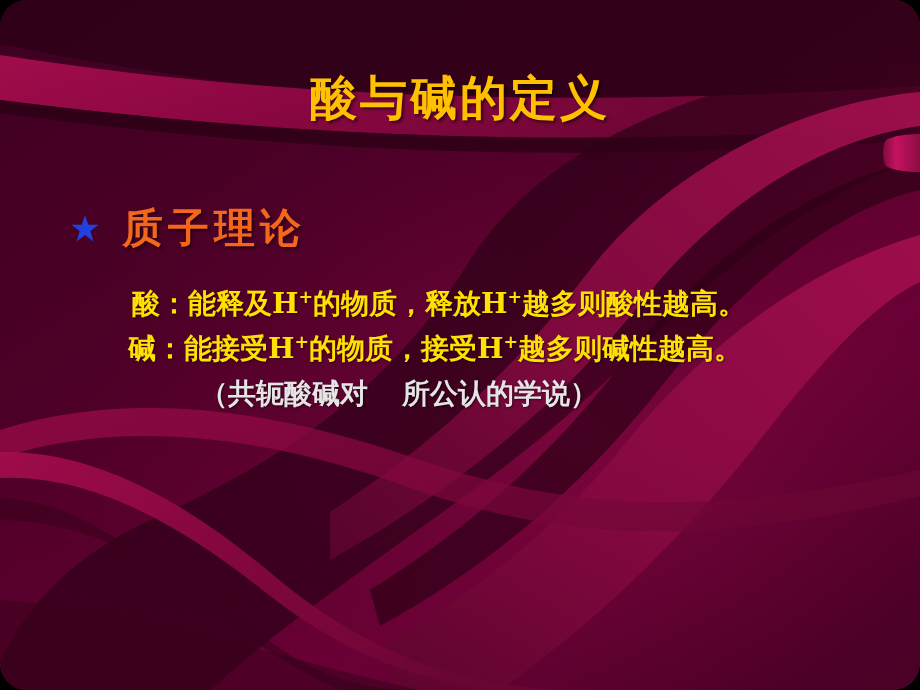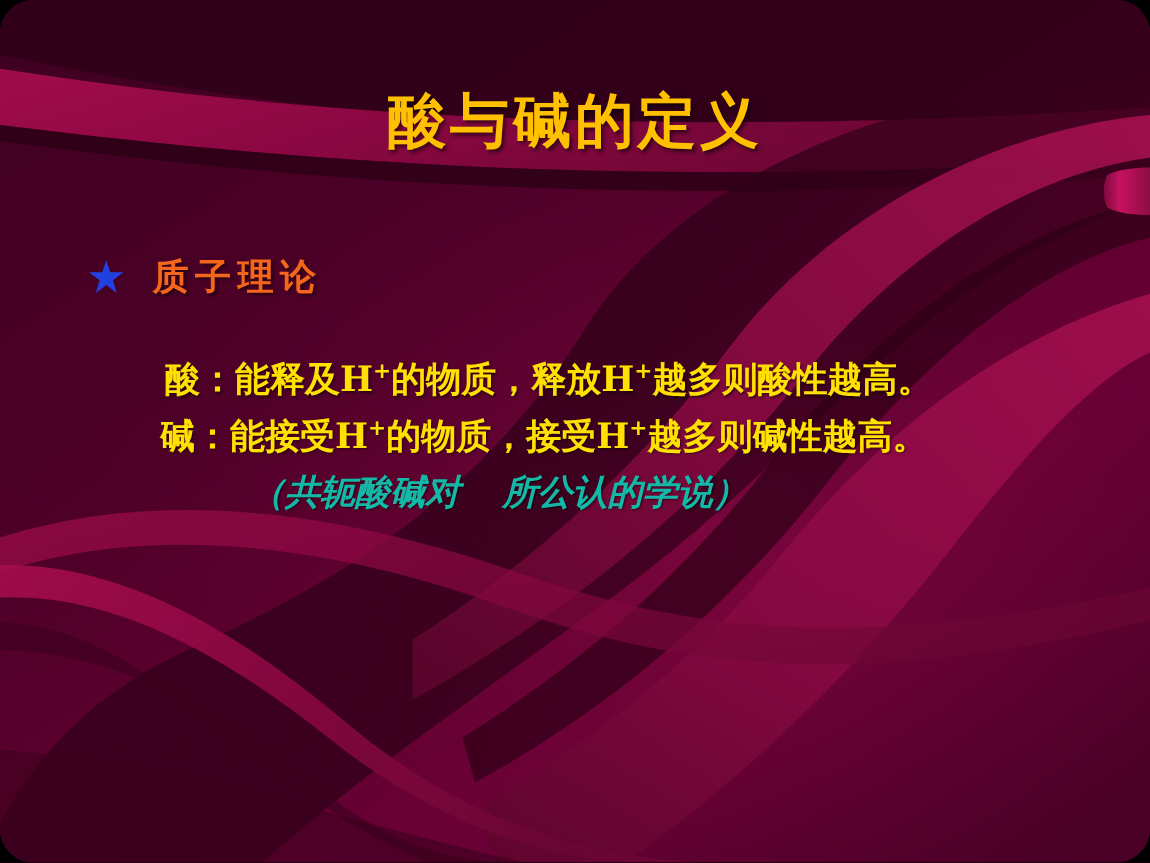--- a/index.html
+++ b/index.html
@@ -59,21 +59,21 @@
     align-items: center;
     gap: 22px;
   }
   .star-bullet {
     width: 30px;
     height: 30px;
     flex: 0 0 30px;
     display: block;
   }
   .bullet-text {
-    font-size: 29px;
+    font-size: 41px;
     line-height: 1.1;
     font-weight: bold;
     letter-spacing: 5px;
     color: #f4661b;
     text-shadow: 2px 2px 3px rgba(0,0,0,0.5);
     white-space: nowrap;
   }
 
   .body-block {
     position: absolute;
@@ -192,17 +192,17 @@
     <div class="bullet-row">
       <svg class="star-bullet" viewBox="0 0 100 100" aria-hidden="true">
         <polygon points="50,4 61,36 96,36 68,57 78,92 50,70 22,92 32,57 4,36 39,36" fill="#2040e0"></polygon>
       </svg>
       <span class="bullet-text" style="color: rgb(244, 102, 27);">质子理论</span>
     </div>
 
     <div class="body-block">
       <div class="body-line indent-a" style="color: rgb(255, 224, 0);"><span>酸：能释及</span><span class="latin">H</span><span class="sup">+</span><span>的物质，释放</span><span class="latin">H</span><span class="sup">+</span><span>越多则酸性越高。</span></div>
       <div class="body-line indent-b" style="color: rgb(255, 224, 0);"><span>碱：能接受</span><span class="latin">H</span><span class="sup">+</span><span>的物质，接受</span><span class="latin">H</span><span class="sup">+</span><span>越多则碱性越高。</span></div>
-      <div class="body-line indent-d" style="color: #14b8a6; font-style: italic;"><span>（共轭酸碱对</span><span class="gap-wide"></span><span>所公认的学说）</span></div>
+      <div class="body-line indent-d" style="color: #e5e5e5;"><span>（共轭酸碱对</span><span class="gap-wide"></span><span>所公认的学说）</span></div>
     </div>
 
   </div>
 </div>
 
 </body></html>

